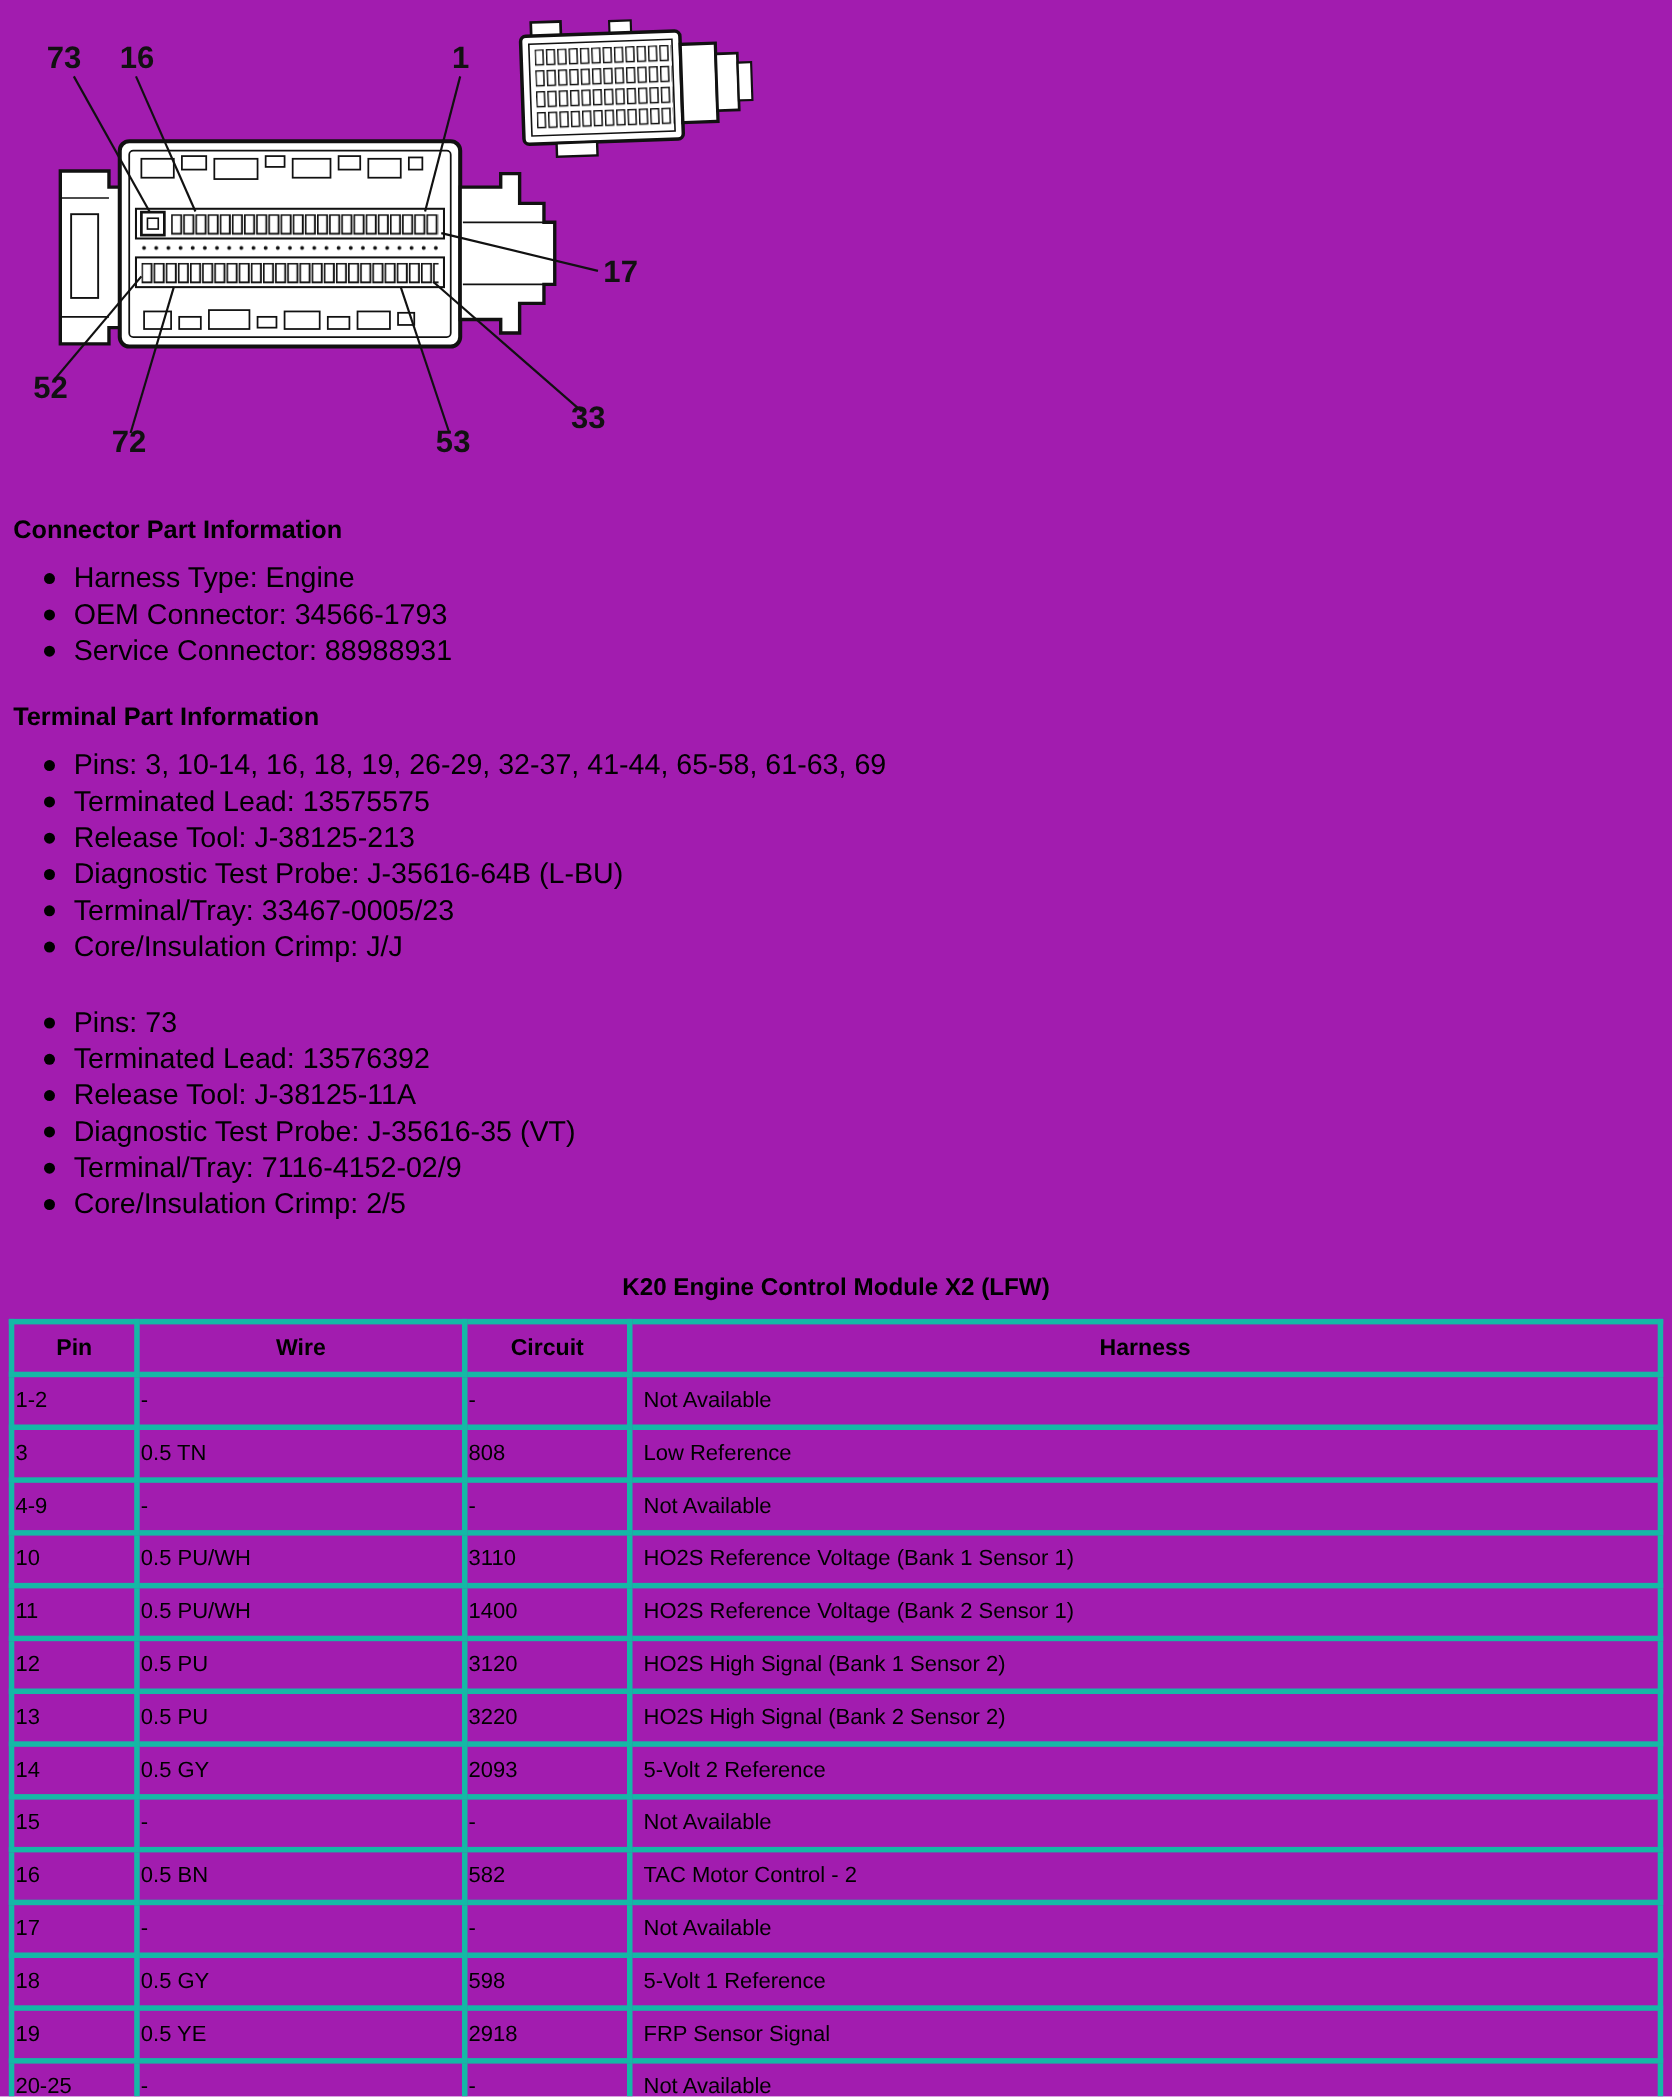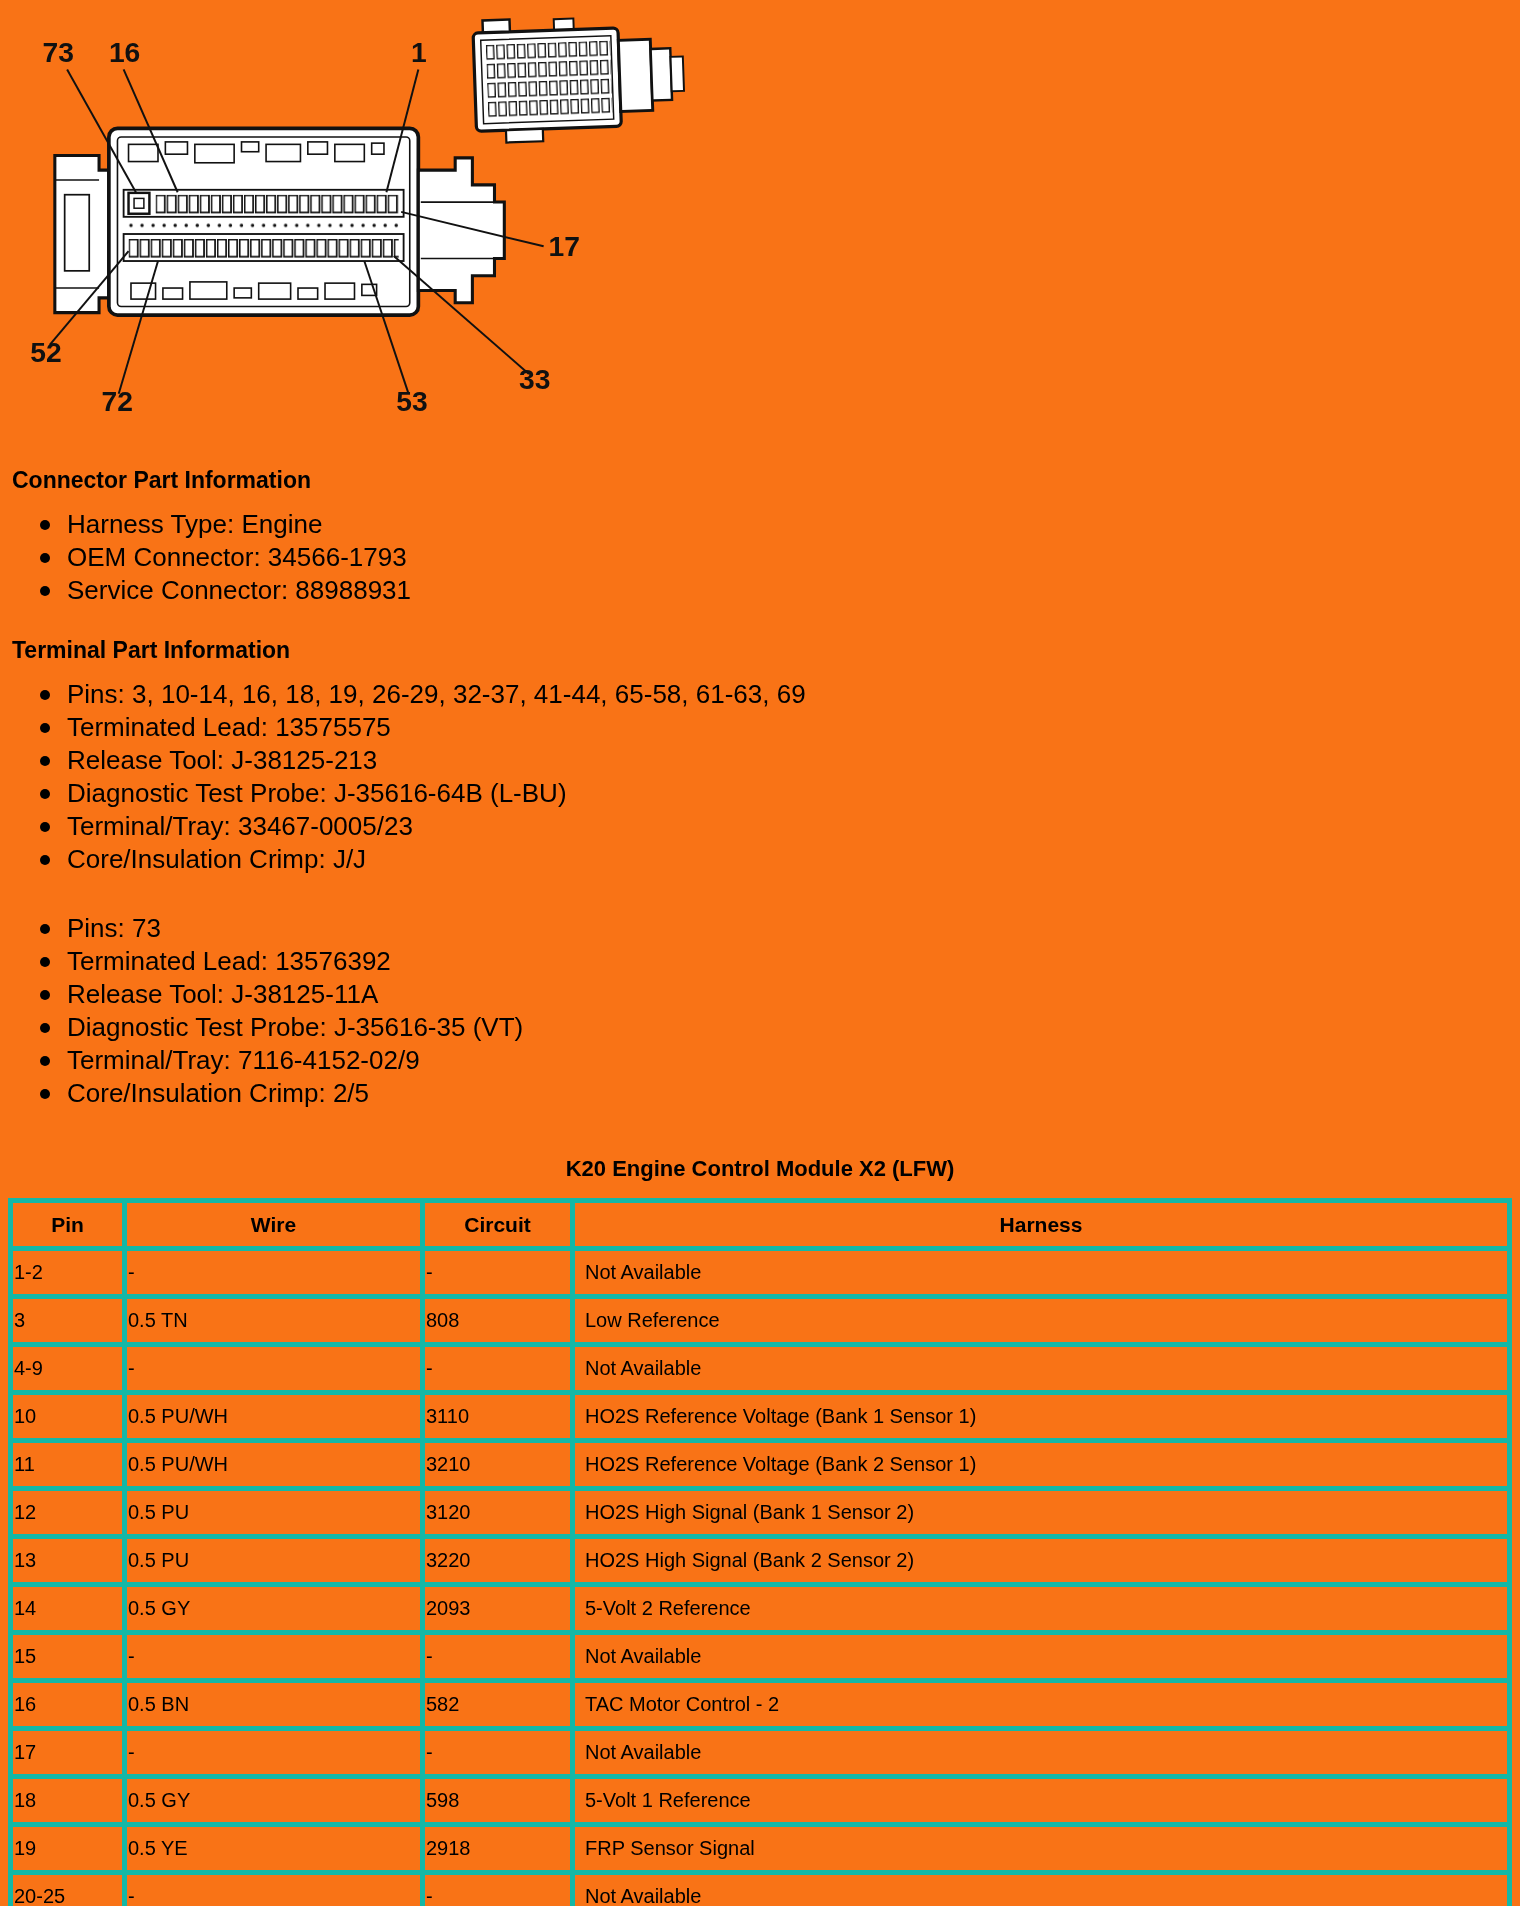--- a/index.html
+++ b/index.html
@@ -4,21 +4,21 @@
 <style>
   html, body { margin: 0; padding: 0; background: #fff; }
   body {
     width: 1520px; height: 1906px;
     font-family: "Liberation Sans", sans-serif;
     color: #000;
   }
   .page {
     position: relative;
     width: 1520px; height: 1906px;
-    overflow: hidden; background: #f97316;
+    overflow: hidden; background: #a21caf;
   }
   .diagram-area { padding: 8px 0 0 18px; }
 
   h2.section-heading {
     font-size: 23px; font-weight: bold;
     margin: 30px 0 14px 12px;
   }
   ul.bullet-list {
     list-style: none;
     margin: 14px 0 0 0;
@@ -237,21 +237,21 @@
         </tr>
         <tr>
           <td class="c">10</td>
           <td class="c">0.5 PU/WH</td>
           <td class="c">3110</td>
           <td class="l">HO2S Reference Voltage (Bank 1 Sensor 1)</td>
         </tr>
         <tr>
           <td class="c">11</td>
           <td class="c">0.5 PU/WH</td>
-          <td class="c">3210</td>
+          <td class="c">1400</td>
           <td class="l">HO2S Reference Voltage (Bank 2 Sensor 1)</td>
         </tr>
         <tr>
           <td class="c">12</td>
           <td class="c">0.5 PU</td>
           <td class="c">3120</td>
           <td class="l">HO2S High Signal (Bank 1 Sensor 2)</td>
         </tr>
         <tr>
           <td class="c">13</td>

